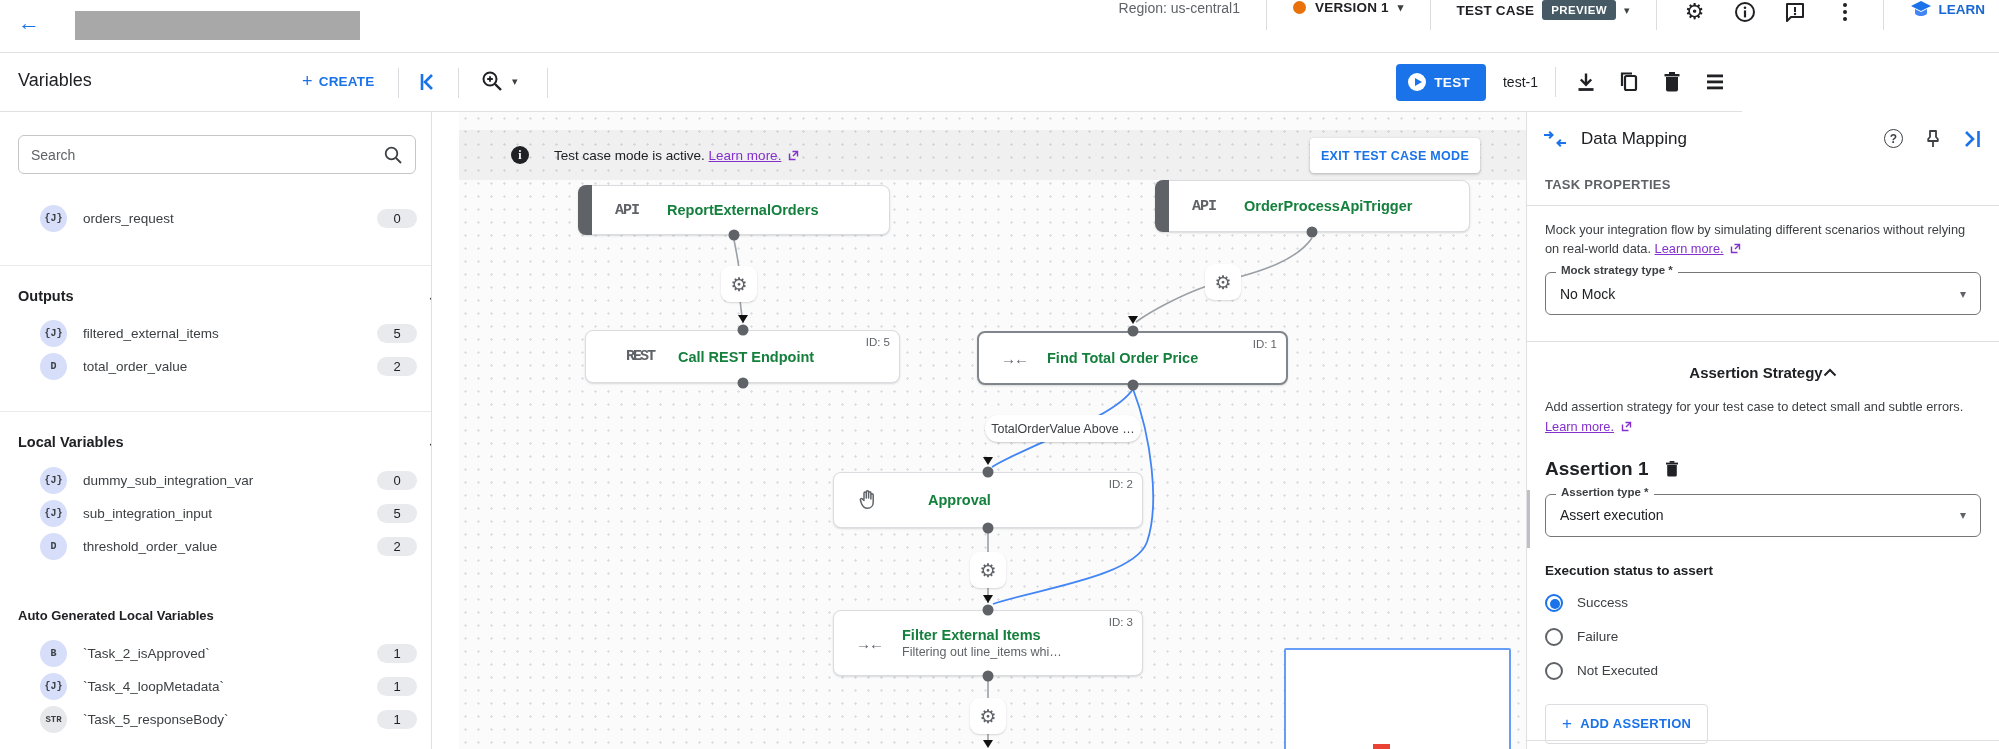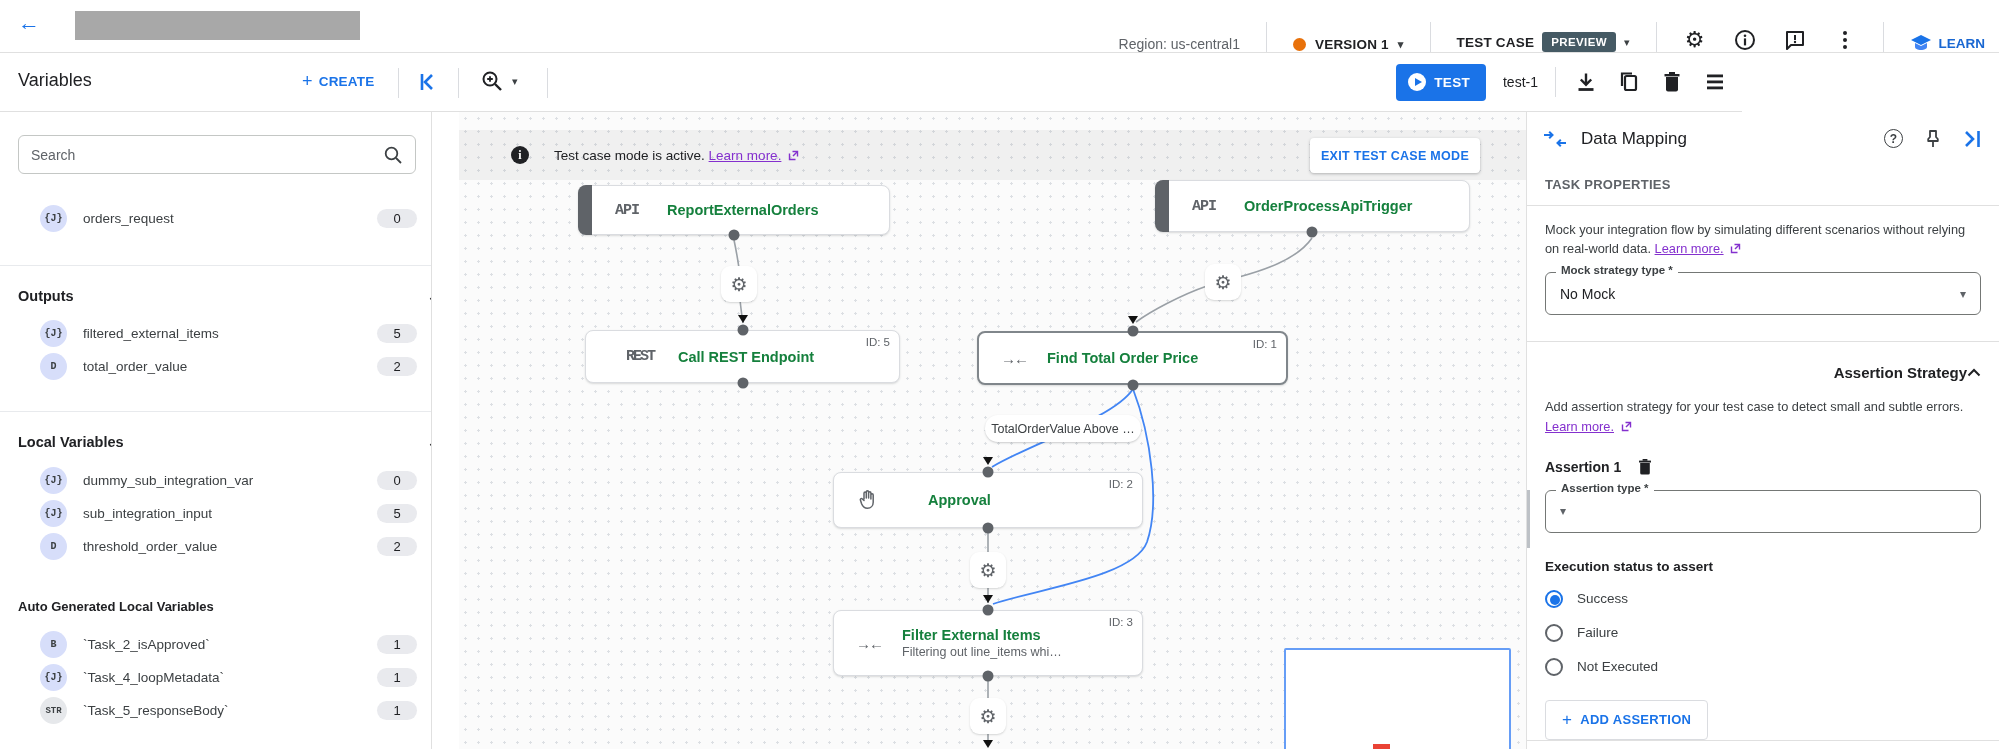--- a/index.html
+++ b/index.html
@@ -6,21 +6,21 @@
   html,body { width:1999px; height:749px; overflow:hidden; background:#fff;
     font-family:"Liberation Sans", sans-serif; color:#202124; }
   .abs { position:absolute; }
   #app { position:relative; width:1999px; height:749px; }
 
   
   #header { position:absolute; left:0; top:0; width:1999px; height:53px; background:#fff;
     border-bottom:1px solid #e0e0e0; }
   .back-arrow { position:absolute; left:18px; top:10px; font-size:22px; color:#1a73e8; cursor:pointer; }
   .redacted { position:absolute; left:75px; top:11px; width:285px; height:29px; background:#a8a8a8; }
-  .hdr-right { position:absolute; right:14px; top:0; height:52px; display:flex; align-items:flex-end; gap:26px; }
+  .hdr-right { position:absolute; right:14px; top:0; height:52px; display:flex; align-items:flex-start; gap:26px; }
   .hdr-div { width:1px; height:30px; background:#dadce0; }
   .region { color:#5f6368; font-size:14px; }
   .version { display:flex; align-items:center; gap:9px; font-size:13.5px; font-weight:bold; letter-spacing:.2px; cursor:pointer;}
   .odot { width:13px; height:13px; border-radius:50%; background:#e8710a; }
   .caret { font-size:11px; color:#3c4043; }
   .tc-wrap { display:flex; align-items:center; gap:8px; cursor:pointer; }
   .tc-label { font-size:13.5px; font-weight:bold; letter-spacing:.2px; }
   .badge-preview { background:#455a64; color:#fff; font-size:11.5px; font-weight:bold; letter-spacing:.4px;
     padding:4px 9px; border-radius:3px; }
   .hicon { width:24px; height:24px; display:flex; align-items:center; justify-content:center; cursor:pointer; color:#202124;}
@@ -127,24 +127,24 @@
   .tab.active { color:#202124; border-bottom:3px solid #1a73e8; }
   .p-body { padding:14px 18px 0; position:relative; }
   .p-desc { font-size:12.8px; line-height:1.5; color:#3c4043; }
   .fld { position:relative; border:1px solid #747775; border-radius:6px; height:43px; margin-top:14px;
     display:flex; align-items:center; padding:0 14px; cursor:pointer; }
   .flabel { position:absolute; top:-9px; left:10px; background:#fff; padding:0 5px; font-size:11.5px;
     font-weight:bold; color:#3c4043; }
   .fvalue { font-size:14px; color:#202124; flex:1; }
   .fld .caret { color:#5f6368; font-size:12px; }
   .p-div { height:1px; background:#e0e0e0; margin:26px -18px 0; }
-  .as-head { display:flex; align-items:center; justify-content:flex-end; margin-top:22px; }
+  .as-head { display:flex; align-items:center; justify-content:center; margin-top:22px; }
   .as-title { font-size:15px; font-weight:bold; }
   .assert1 { display:flex; align-items:center; gap:16px; margin-top:22px; }
-  .assert1 b { font-size:14px; }
+  .assert1 b { font-size:19px; }
   .status-label { font-size:13.5px; font-weight:bold; margin-top:26px; }
   .radio-row { display:flex; align-items:center; gap:14px; margin-top:16px; cursor:pointer; }
   .radio { width:18px; height:18px; border-radius:50%; border:2px solid #5f6368; position:relative; flex:none;}
   .radio.checked { border-color:#1a73e8; }
   .radio.checked::after { content:''; position:absolute; left:3px; top:3px; width:10px; height:10px;
     border-radius:50%; background:#1a73e8; }
   .radio-lbl { font-size:13.5px; color:#3c4043; }
   .add-assert { margin-top:24px; display:inline-flex; align-items:center; gap:8px; border:1px solid #dadce0;
     border-radius:4px; background:#fff; color:#1a73e8; font-weight:bold; font-size:13px; letter-spacing:.3px;
     padding:9px 16px; cursor:pointer; font-family:"Liberation Sans",sans-serif;}
@@ -350,21 +350,21 @@
       </div>
       <div class="var-row">
         <span class="vchip">D</span>
         <span class="vname">threshold_order_value</span>
         <span class="vcount">2</span>
         <span class="row-kebab">
             <span class="kebab"></span>
           </span>
       </div>
 
-      <div class="sec-sub" style="margin-top:36px;">Auto Generated Local Variables</div>
+      <div class="sec-sub" style="margin-top:45px;">Auto Generated Local Variables</div>
       <div class="var-row" style="margin-top:14px;">
         <span class="vchip">B</span>
         <span class="vname">`Task_2_isApproved`</span>
         <span class="vcount">1</span>
         <span class="row-kebab">
             <span class="kebab"></span>
           </span>
       </div>
       <div class="var-row">
         <span class="vchip">{J}</span>
@@ -563,20 +563,21 @@
         <b>Assertion 1</b>
         <svg class="icon" width="16" height="18" viewBox="0 0 20 22" style="cursor:pointer;">
             <path d="M4 6h12v12.5a2 2 0 01-2 2H6a2 2 0 01-2-2z" fill="#202124"></path>
             <rect x="2.5" y="3" width="15" height="2.4" fill="#202124"></rect>
             <rect x="7" y="1" width="6" height="2.2" fill="#202124"></rect>
           </svg>
       </div>
 
       <div class="fld">
         <span class="flabel">Assertion type *</span>
+        <span class="fvalue">Assert execution</span>
         <span class="caret">▾</span>
       </div>
 
       <div class="status-label">Execution status to assert</div>
 
       <div class="radio-row">
         <span class="radio checked"></span>
         <span class="radio-lbl">Success</span>
       </div>
       <div class="radio-row">

